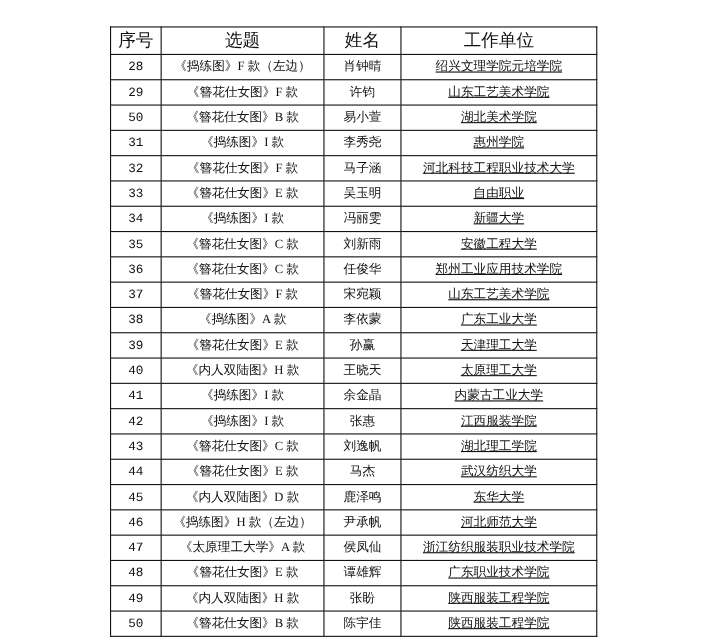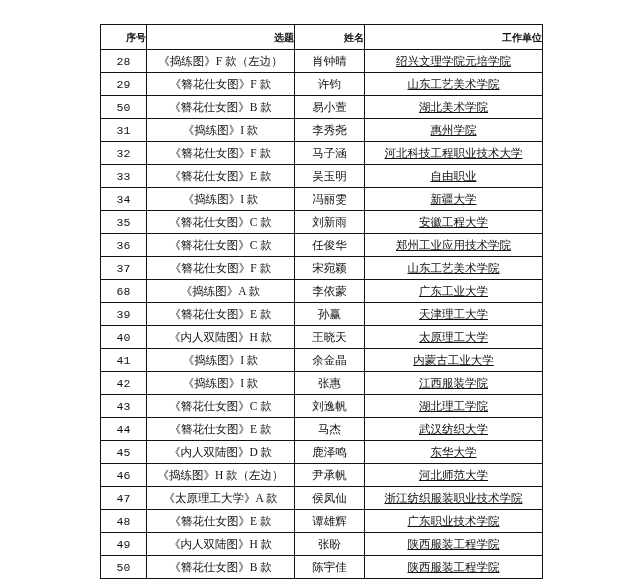--- a/index.html
+++ b/index.html
@@ -36,25 +36,24 @@
     text-align: center;
     vertical-align: middle;
     padding: 0;
     height: 22px;
     line-height: 21px;
     font-size: 11.5px;
     white-space: nowrap;
     overflow: hidden;
   }
   table.roster thead th {
-    font-weight: bold;
+    font-weight: normal;
     height: 24px;
     line-height: 23px;
-    font-size: 10px;
-    text-align: right;
+    font-size: 16px;
   }
   .col-no { width: 46px; }
   .col-topic { width: 148px; }
   .col-name { width: 70px; }
   .col-org { width: 178px; }
   td.cell-no { font-size: 12px; font-family: Liberation Mono, monospace; }
   td.cell-topic { font-size: 11.5px; }
   td.cell-name { font-size: 11.5px; }
   td.cell-org { font-size: 11.5px; text-decoration: underline; }
 </style>
@@ -133,21 +132,21 @@
           <td class="cell-name">任俊华</td>
           <td class="cell-org">郑州工业应用技术学院</td>
         </tr>
         <tr>
           <td class="cell-no">37</td>
           <td class="cell-topic">《簪花仕女图》F 款</td>
           <td class="cell-name">宋宛颖</td>
           <td class="cell-org">山东工艺美术学院</td>
         </tr>
         <tr>
-          <td class="cell-no">68</td>
+          <td class="cell-no">38</td>
           <td class="cell-topic">《捣练图》A 款</td>
           <td class="cell-name">李依蒙</td>
           <td class="cell-org">广东工业大学</td>
         </tr>
         <tr>
           <td class="cell-no">39</td>
           <td class="cell-topic">《簪花仕女图》E 款</td>
           <td class="cell-name">孙赢</td>
           <td class="cell-org">天津理工大学</td>
         </tr>

